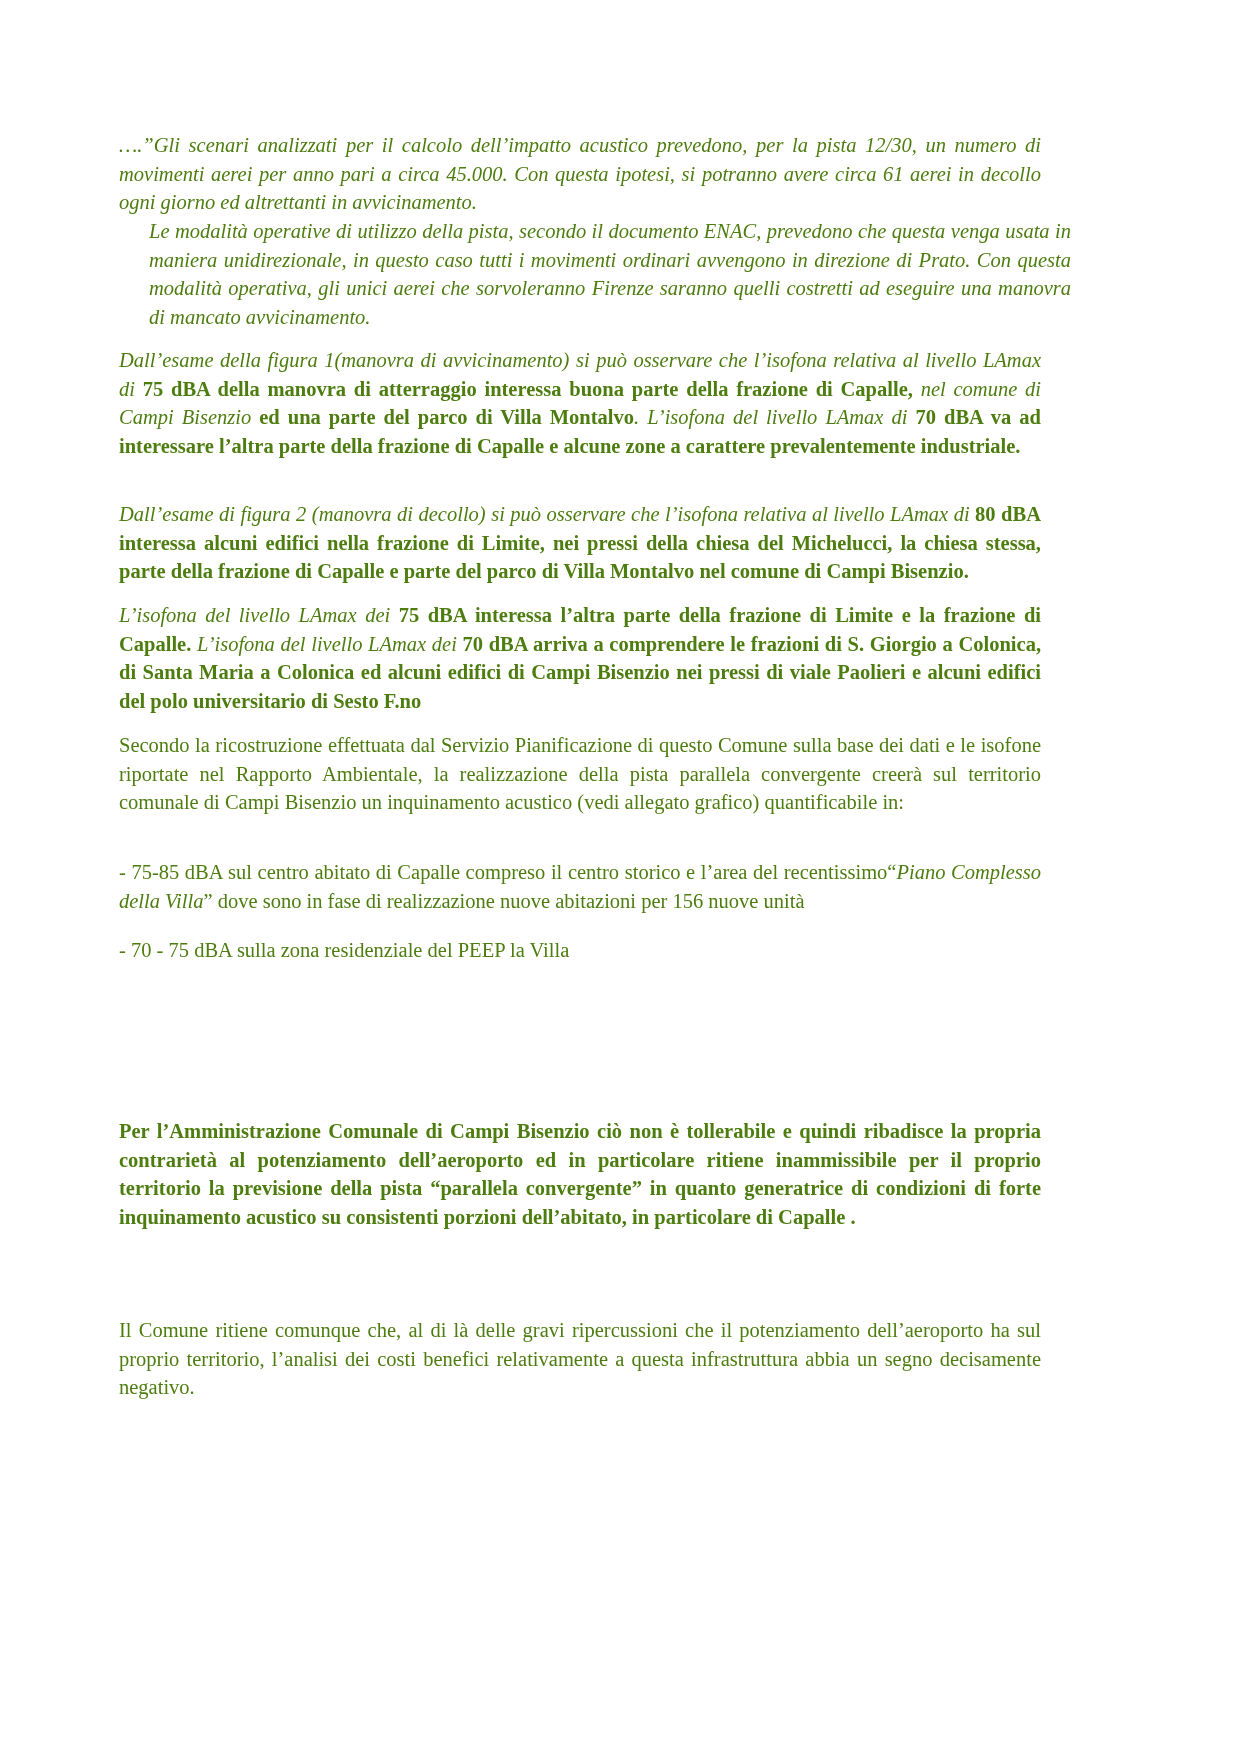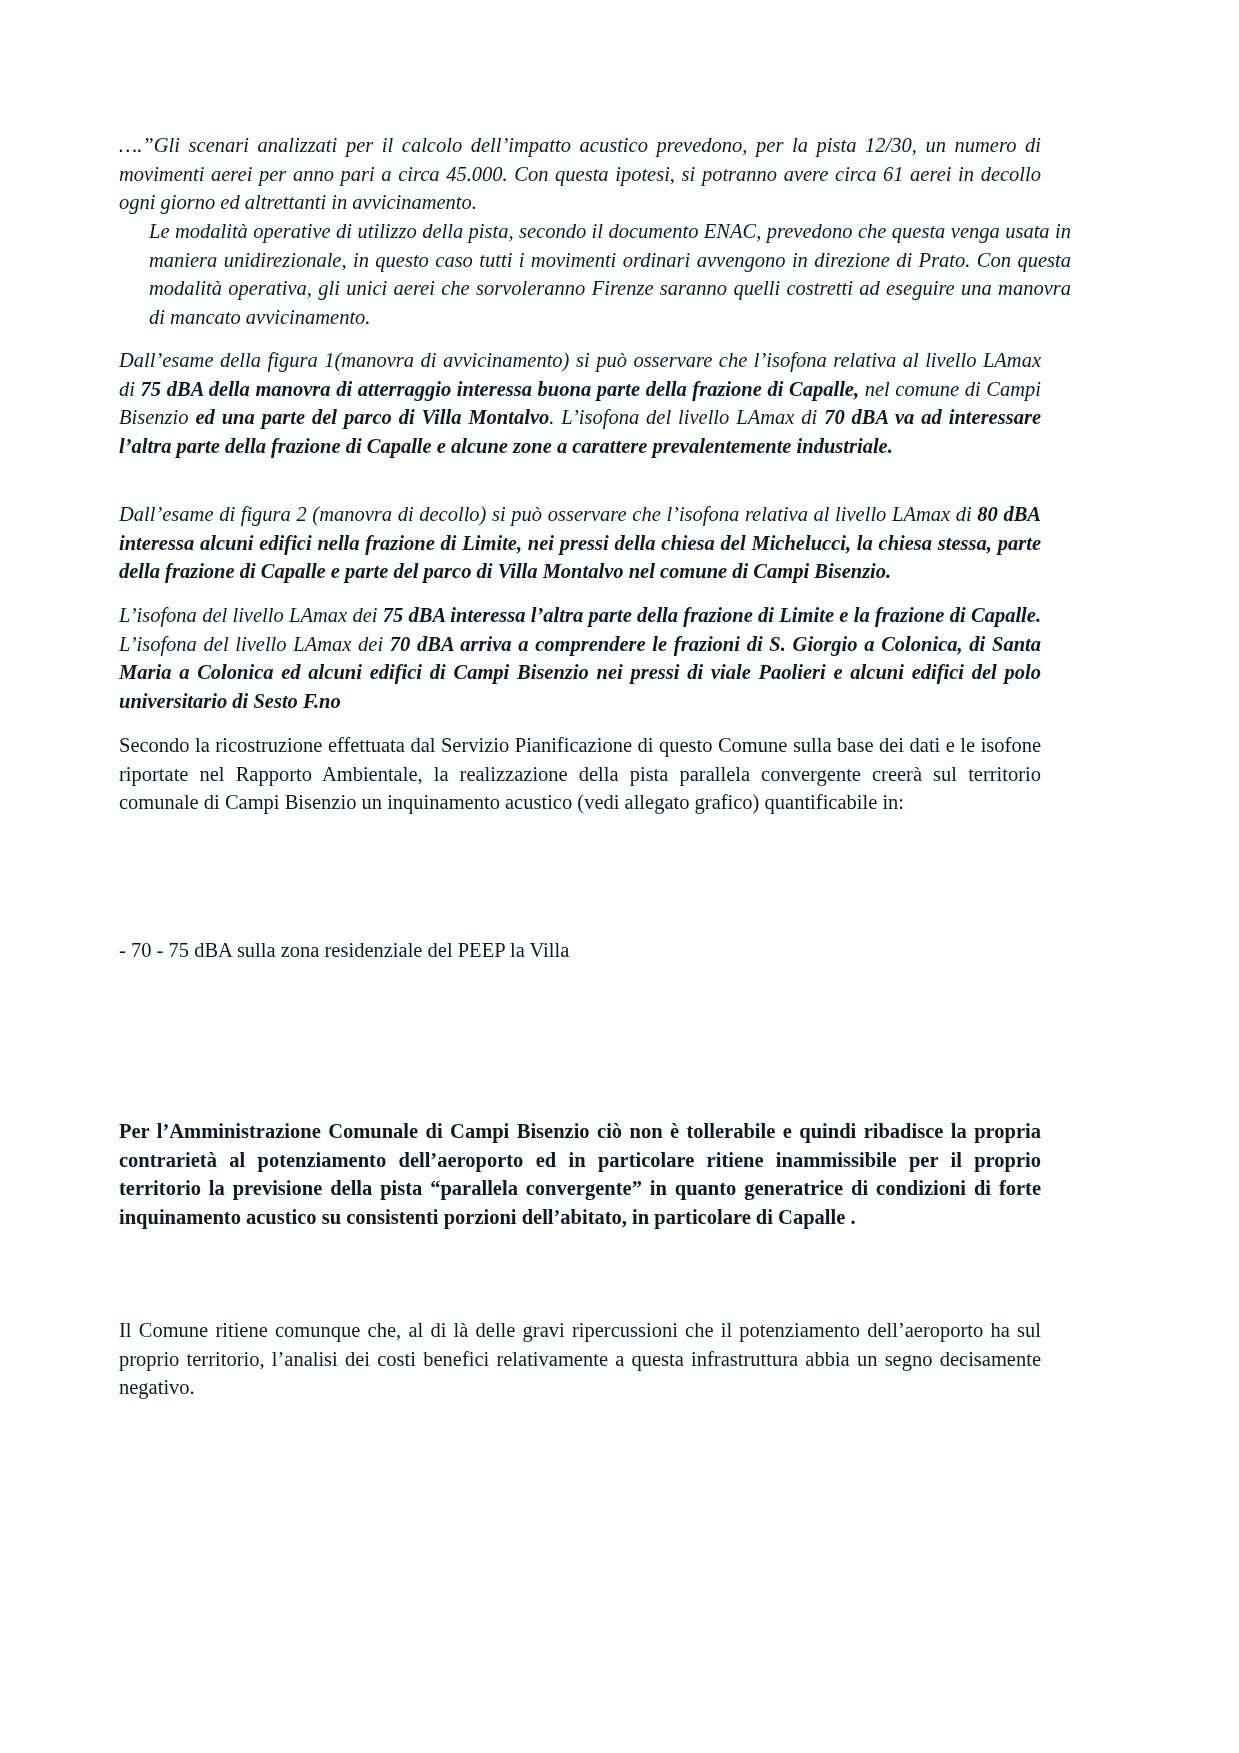--- a/index.html
+++ b/index.html
@@ -3,26 +3,26 @@
   <meta charset="utf-8">
   <style>
     html, body { margin: 0; padding: 0; background: #ffffff; }
     body { width: 1239px; height: 1753px; position: relative; overflow: hidden; }
     .page {
       position: absolute; left: 0; top: 0; width: 1239px; height: 1753px; background: #fff;
     }
     .text-block {
       position: absolute; left: 119px; width: 922px;
       font-family: "Liberation Serif", "DejaVu Serif", serif;
-      font-size: 20.5px; line-height: 28.6px; color: #0f172a;
+      font-size: 20.5px; line-height: 28.6px; color: #4d7c0f;
       text-align: justify; margin: 0;
     }
     .seg-plain { font-style: normal; font-weight: normal; }
     .seg-italic { font-style: italic; font-weight: normal; }
-    .seg-bold-italic { font-style: italic; font-weight: bold; }
+    .seg-bold-italic { font-weight: bold; }
     .seg-bold { font-weight: bold; }
   </style>
 </head>
 <body>
 
 <div class="page">
 
   <p class="text-block" style="top:131px;">
     <span class="seg-italic">….”Gli scenari analizzati per il calcolo dell’impatto acustico prevedono, per la pista 12/30, un numero di movimenti aerei per anno pari a circa 45.000. Con questa ipotesi, si potranno avere circa 61 aerei in decollo ogni giorno ed altrettanti in avvicinamento.</span>
   </p>
@@ -40,20 +40,23 @@
   </p>
 
   <p class="text-block" style="top:601px;">
     <span class="seg-italic">L’isofona del livello LAmax dei </span><span class="seg-bold-italic">75 dBA interessa l’altra parte della frazione di Limite e la frazione di Capalle.</span><span class="seg-italic"> L’isofona del livello LAmax dei </span><span class="seg-bold-italic">70 dBA arriva a comprendere le frazioni di S. Giorgio a Colonica, di Santa Maria a Colonica ed alcuni edifici di Campi Bisenzio nei pressi di viale Paolieri e alcuni edifici del polo universitario di Sesto F.no</span>
   </p>
 
   <p class="text-block" style="top:731px;">
     <span class="seg-plain">Secondo la ricostruzione effettuata dal Servizio Pianificazione di questo Comune sulla base dei dati e le isofone riportate nel Rapporto Ambientale, la realizzazione della pista parallela convergente creerà sul territorio comunale di Campi Bisenzio un  inquinamento acustico (vedi allegato grafico) quantificabile in:</span>
   </p>
 
+  <p class="text-block" style="top:858px;">
+    <span class="seg-plain">- 75-85 dBA sul centro abitato di Capalle compreso il centro storico e l’area del recentissimo“</span><span class="seg-italic">Piano Complesso della Villa</span><span class="seg-plain">” dove sono in fase di realizzazione nuove abitazioni per 156 nuove unità</span>
+  </p>
 
   <p class="text-block" style="top:936px;">
     <span class="seg-plain">- 70 - 75 dBA sulla zona residenziale del PEEP la Villa</span>
   </p>
 
 
 
   <p class="text-block" style="top:1117px;">
     <span class="seg-bold">Per l’Amministrazione Comunale di Campi Bisenzio ciò non è tollerabile e quindi ribadisce la propria contrarietà  al potenziamento dell’aeroporto ed in particolare ritiene inammissibile per il proprio territorio la previsione della pista “parallela convergente” in quanto generatrice di condizioni di forte inquinamento acustico su consistenti porzioni dell’abitato, in particolare di Capalle .</span>
   </p>

